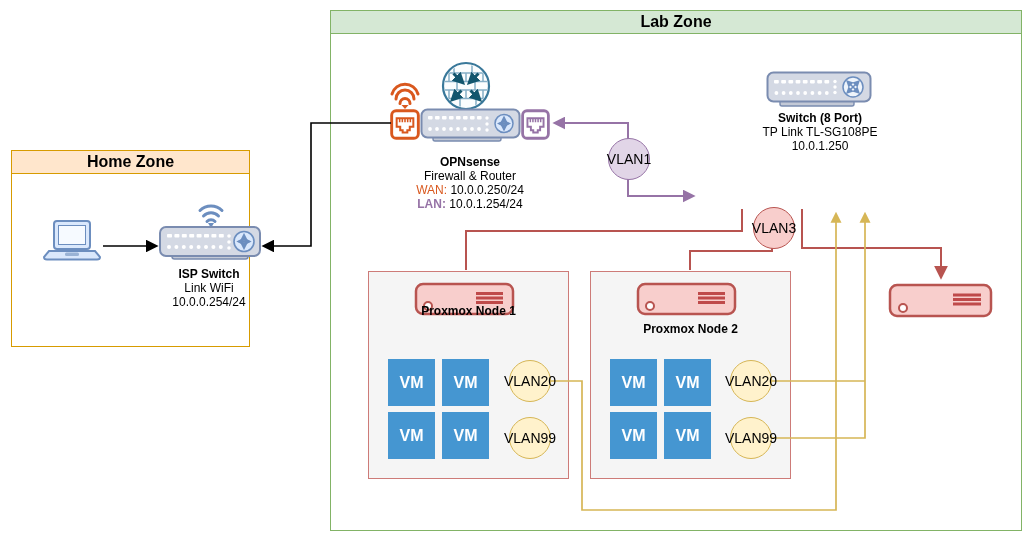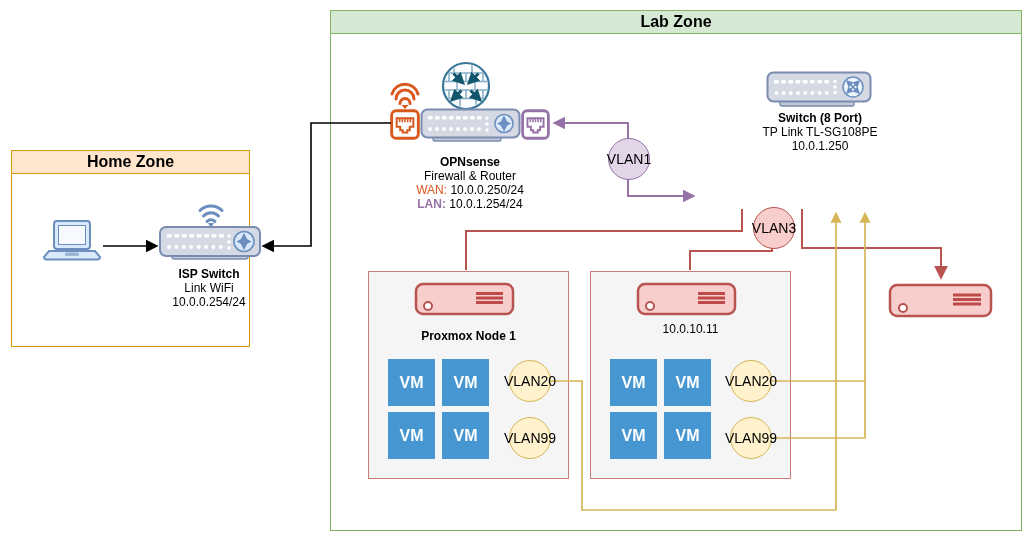--- a/index.html
+++ b/index.html
@@ -371,21 +371,21 @@
 
   <svg class="abs icon" style="left:414px;top:282px;" width="101" height="34" viewBox="0 0 101 34">
     <rect x="2" y="2" width="97" height="30" rx="7" fill="#f8cecc" stroke="#b85450" stroke-width="2.5"></rect>
     <circle cx="14" cy="24" r="4" fill="#fff" stroke="#b85450" stroke-width="2"></circle>
     <g fill="#bf4a4a">
         <rect x="62" y="10" width="27" height="3"></rect>
         <rect x="62" y="14.5" width="27" height="3"></rect>
         <rect x="62" y="19" width="27" height="3"></rect>
       </g>
   </svg>
-  <div class="lbl" style="left:368px;top:304px;width:201px;margin-top:25px;">
+  <div class="lbl" style="left:368px;top:304px;width:201px;">
     <div class="nm">Proxmox Node 1</div>
   </div>
   <div class="vm" style="left:388px;top:359px;">VM</div>
   <div class="vm" style="left:442px;top:359px;">VM</div>
   <div class="vm" style="left:388px;top:412px;">VM</div>
   <div class="vm" style="left:442px;top:412px;">VM</div>
   <div class="vlan" style="left:509px;top:360px;" data-color="yellow">
     <span>VLAN</span>
     <span>20</span>
   </div>
@@ -397,21 +397,21 @@
   <svg class="abs icon" style="left:636px;top:282px;" width="101" height="34" viewBox="0 0 101 34">
     <rect x="2" y="2" width="97" height="30" rx="7" fill="#f8cecc" stroke="#b85450" stroke-width="2.5"></rect>
     <circle cx="14" cy="24" r="4" fill="#fff" stroke="#b85450" stroke-width="2"></circle>
     <g fill="#bf4a4a">
         <rect x="62" y="10" width="27" height="3"></rect>
         <rect x="62" y="14.5" width="27" height="3"></rect>
         <rect x="62" y="19" width="27" height="3"></rect>
       </g>
   </svg>
   <div class="lbl" style="left:590px;top:322px;width:201px;">
-    <div>10.0.10.11</div>
+    <div class="nm">Proxmox Node 2</div>
   </div>
   <div class="vm" style="left:610px;top:359px;">VM</div>
   <div class="vm" style="left:664px;top:359px;">VM</div>
   <div class="vm" style="left:610px;top:412px;">VM</div>
   <div class="vm" style="left:664px;top:412px;">VM</div>
   <div class="vlan" style="left:730px;top:360px;" data-color="yellow">
     <span>VLAN</span>
     <span>20</span>
   </div>
   <div class="vlan" style="left:730px;top:417px;" data-color="yellow">

